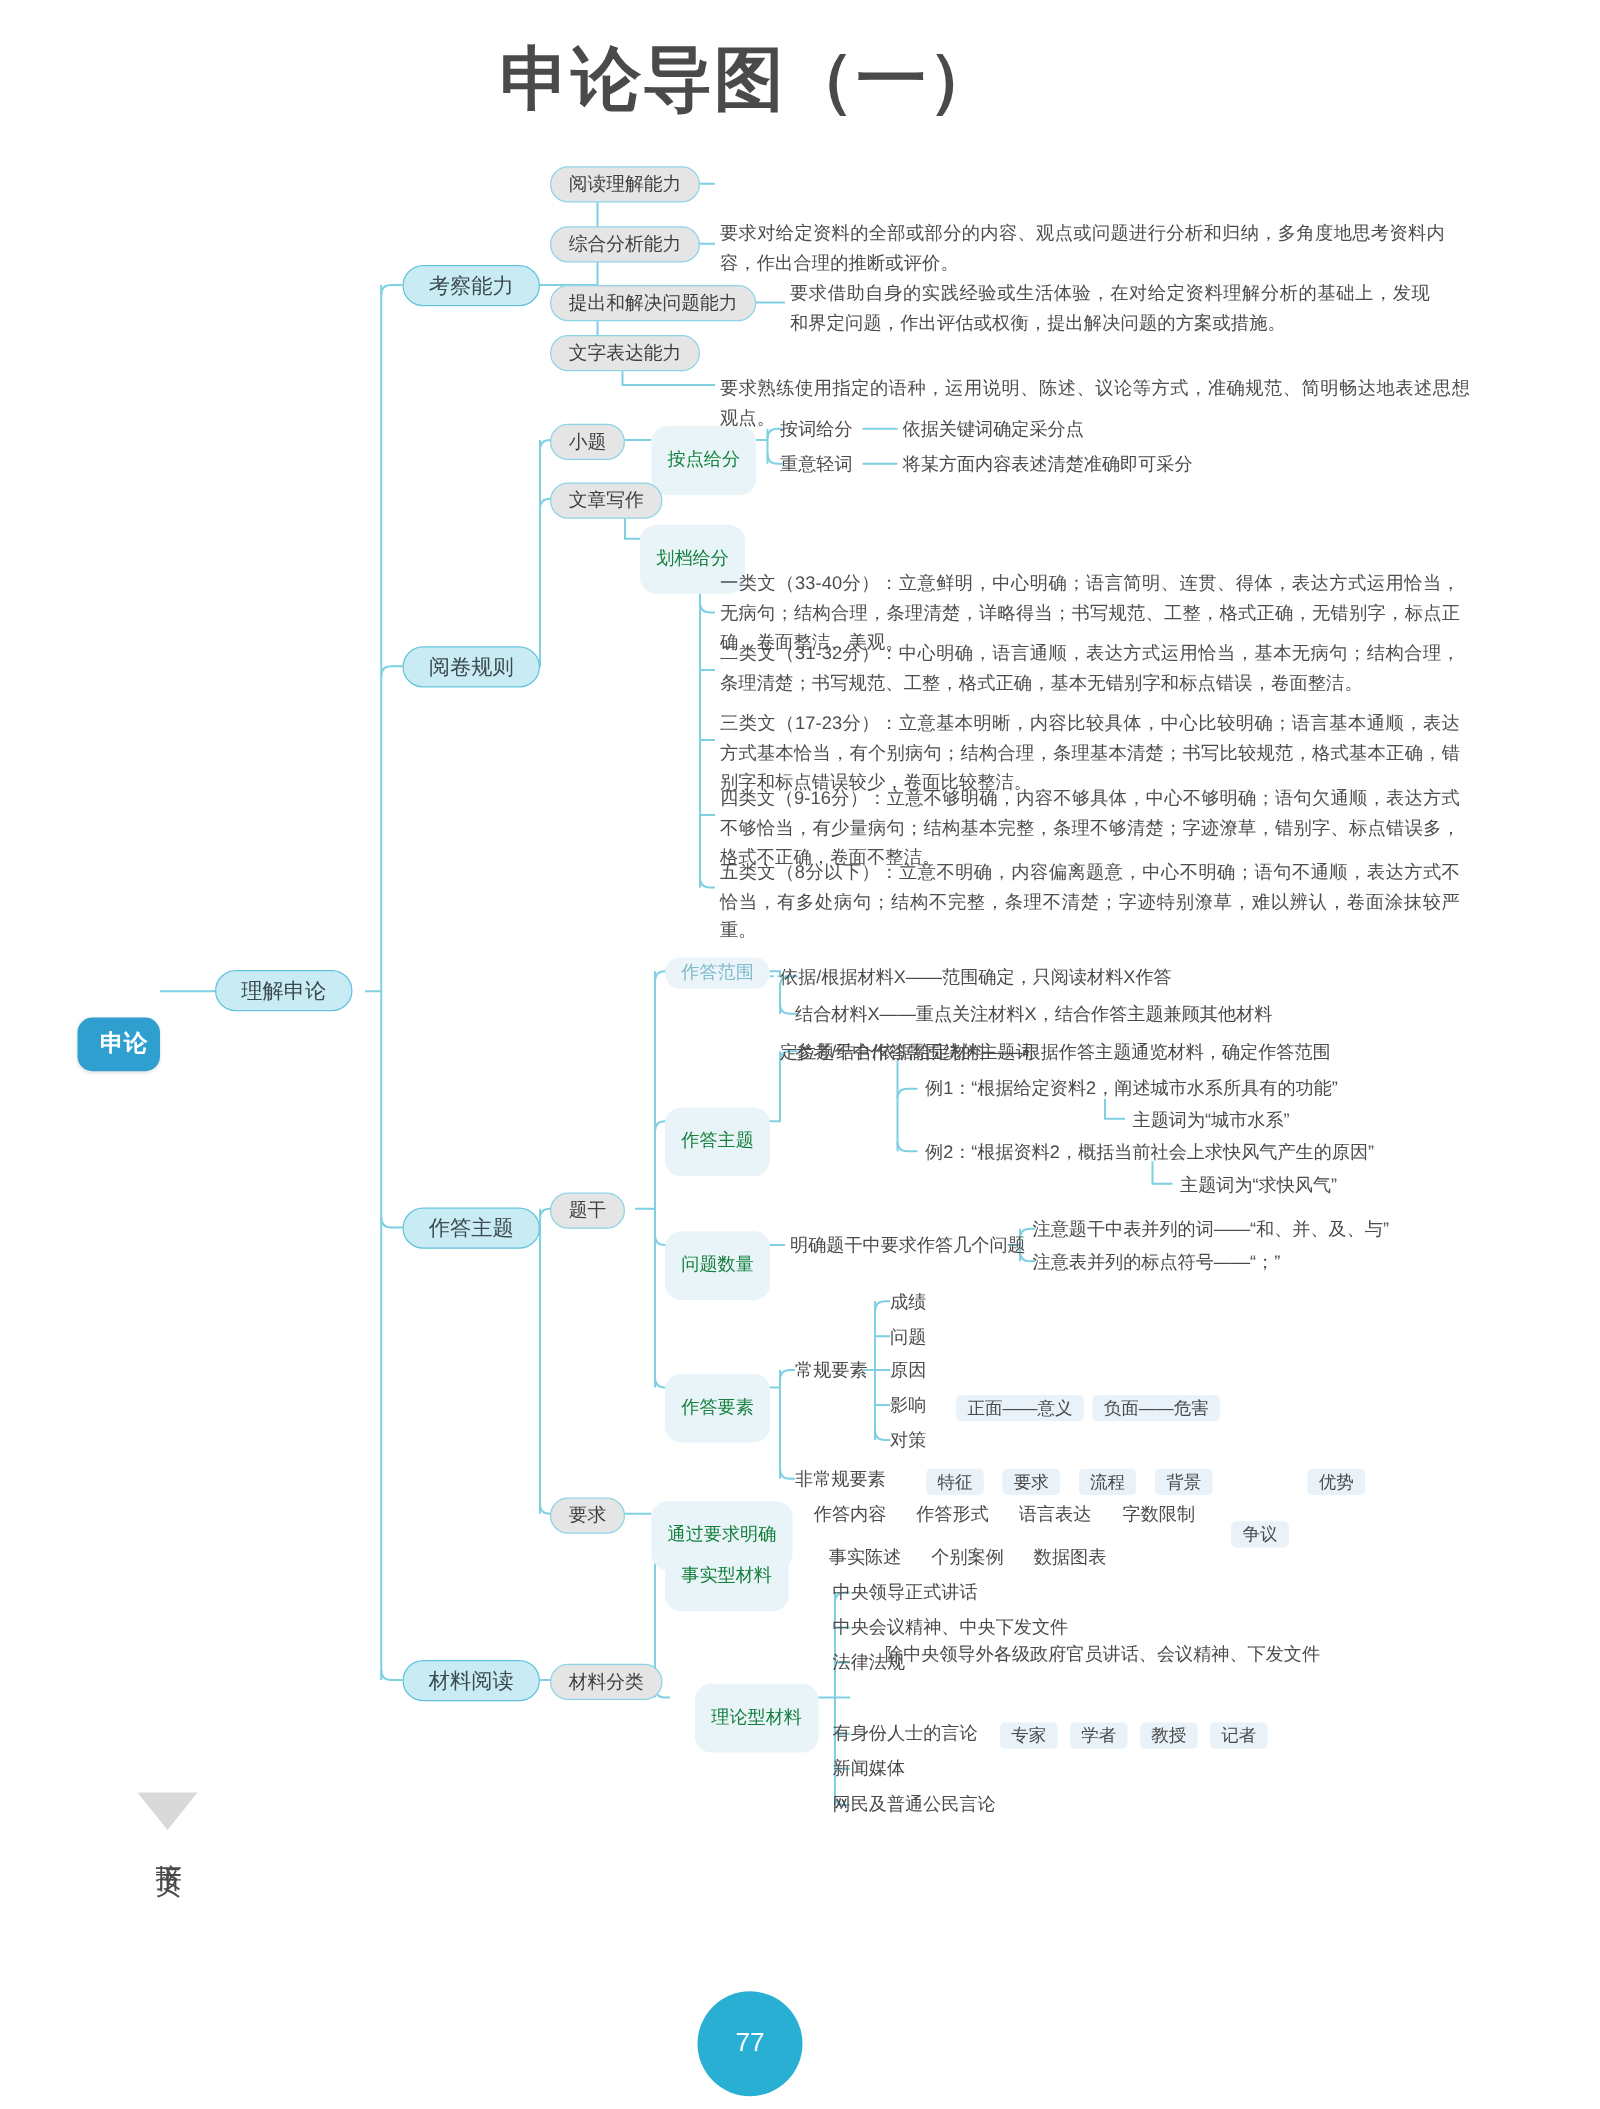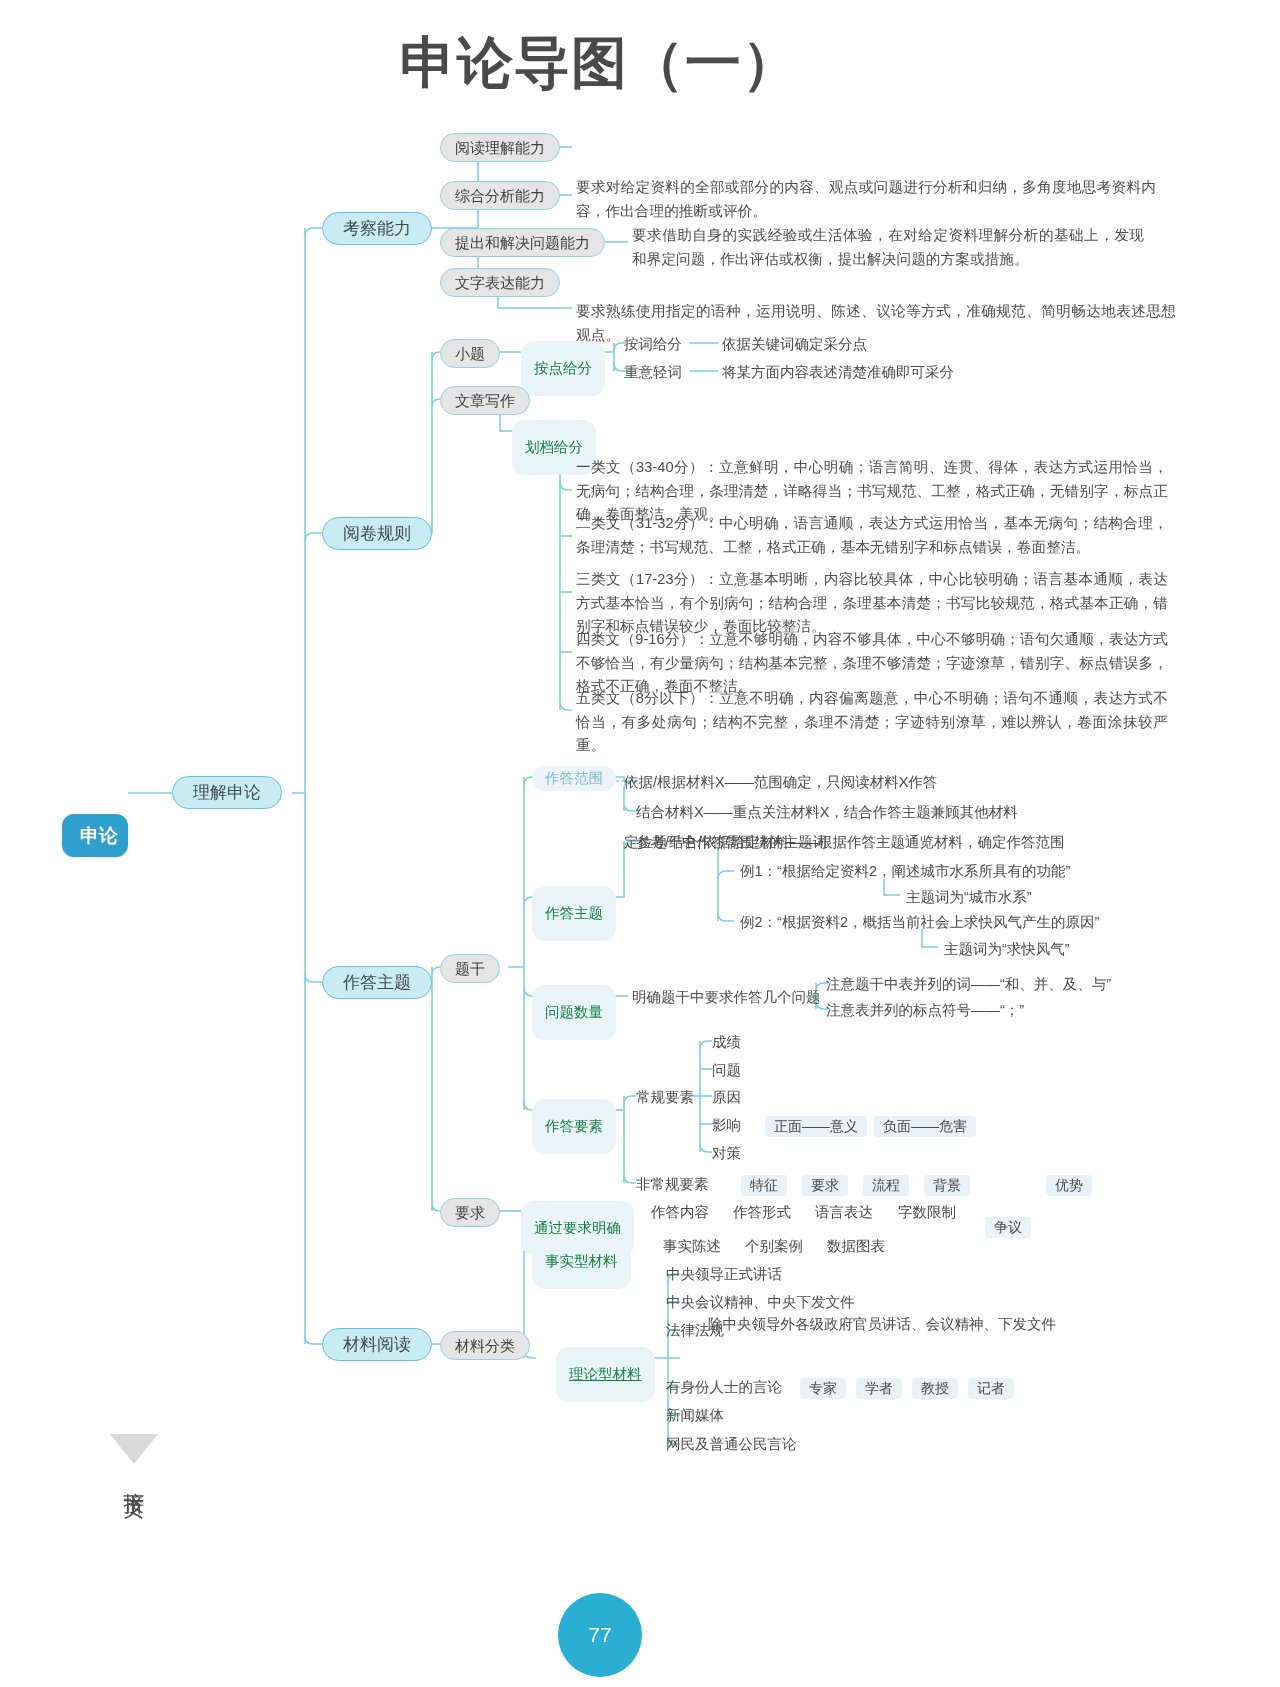--- a/index.html
+++ b/index.html
@@ -263,21 +263,21 @@
   <div class="node plain" style="left:898px; top:1204px;">字数限制</div>
 
   <div class="node pill-l1" style="left:322px; top:1328px;">材料阅读</div>
   <div class="node pill-l2" style="left:440px; top:1331px;">材料分类</div>
 
   <div class="node pill-soft" style="left:532px; top:1234px;">事实型材料</div>
   <div class="node plain" style="left:663px; top:1238px;">事实陈述</div>
   <div class="node plain" style="left:745px; top:1238px;">个别案例</div>
   <div class="node plain" style="left:827px; top:1238px;">数据图表</div>
 
-  <div class="node pill-soft" style="left:556px; top:1347px;text-decoration:underline;">理论型材料</div>
+  <div class="node pill-soft" style="left:556px; top:1347px;">理论型材料</div>
 
   <div class="node plain" style="left:666px; top:1266px;">中央领导正式讲话</div>
   <div class="node plain" style="left:666px; top:1294px;">中央会议精神、中央下发文件</div>
   <div class="node plain" style="left:666px; top:1322px;">法律法规</div>
   <div class="node plain" style="left:666px; top:1316px;padding-left:42px;">除中央领导外各级政府官员讲话、会议精神、下发文件</div>
   <div class="node plain" style="left:666px; top:1379px;">有身份人士的言论</div>
   <div class="node plain" style="left:666px; top:1407px;">新闻媒体</div>
   <div class="node plain" style="left:666px; top:1436px;">网民及普通公民言论</div>
 
   <div class="node chip" style="left:800px; top:1378px;">专家</div>

